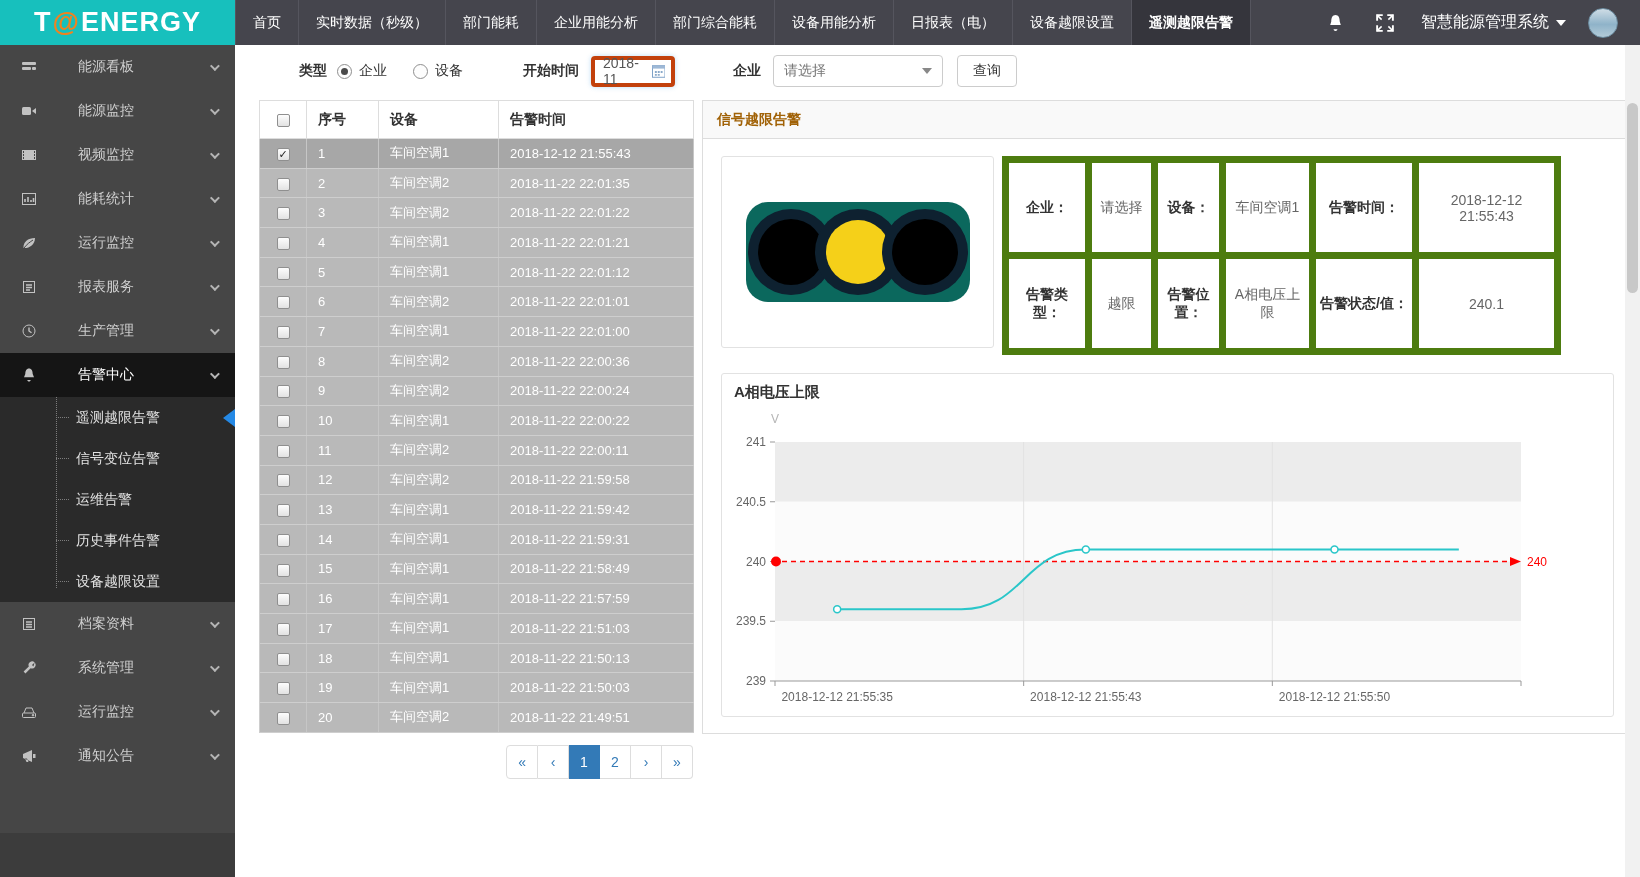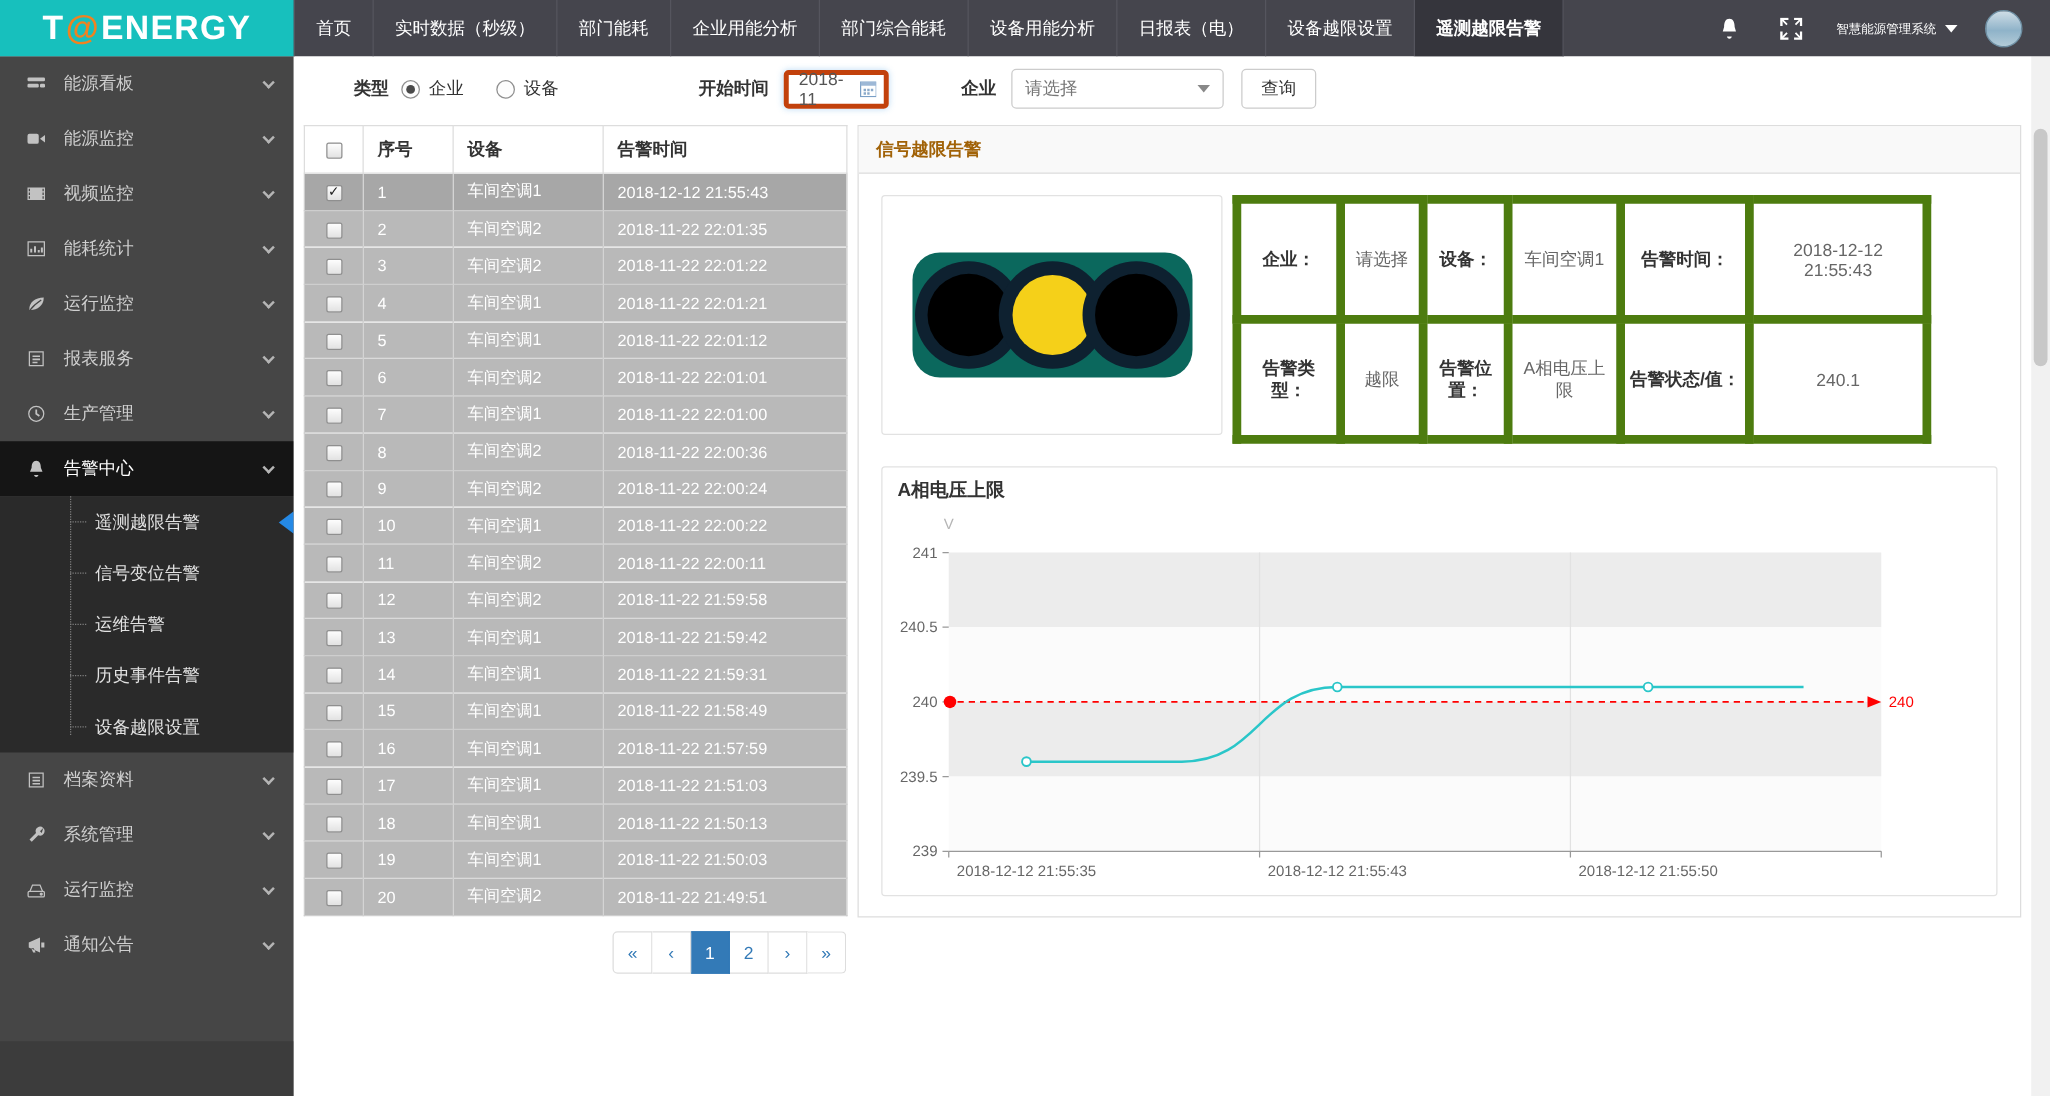--- a/index.html
+++ b/index.html
@@ -9,47 +9,47 @@
   
   .header { position:absolute; top:0; left:0; width:1640px; height:45px; background:#45454d; display:flex; align-items:stretch; z-index:10; }
   .logo { width:235px; background:#17c0bd; color:#fff; display:flex; align-items:center; justify-content:center; font-weight:bold; font-size:27px; letter-spacing:1px; font-style:normal; }
   .logo .at { color:#f08220; padding:0 1px; }
   .top-nav { display:flex; align-items:stretch; }
   .nav-item { display:flex; align-items:center; padding:0 17px; color:#fff; font-size:14px; border-right:1px solid #55555e; cursor:pointer; white-space:nowrap; }
   .nav-item:first-child { border-left:1px solid #55555e; }
   .nav-item.active { background:#35353c; font-weight:bold; }
   .header-right { margin-left:auto; display:flex; align-items:center; padding-right:22px; color:#fff; }
   .hicon { width:20px; height:20px; margin-left:30px; display:flex; align-items:center; justify-content:center; cursor:pointer; }
-  .sys-title { font-size:10px; margin-left:26px; display:flex; align-items:center; cursor:pointer; }
+  .sys-title { font-size:16px; margin-left:26px; display:flex; align-items:center; cursor:pointer; }
   .caret-down { width:0; height:0; border-left:5px solid transparent; border-right:5px solid transparent; border-top:6px solid #fff; margin-left:7px; }
   .avatar { width:30px; height:30px; border-radius:50%; margin-left:22px; background:linear-gradient(180deg,#cfdde6 0%,#8fb3c9 55%,#b3cbd8 100%); border:1px solid #6e8fa3; cursor:pointer; }
 
   
   .sidebar { position:absolute; top:45px; left:0; width:235px; height:832px; background:#464646; color:#cfcfcf; font-size:14px; overflow:hidden; }
-  .side-item { height:44px; display:flex; align-items:center; padding:0 18px 0 20px; cursor:pointer; }
+  .side-item { height:44px; display:flex; align-items:center; padding:0 18px 0 20px; cursor:pointer;gap:27px; }
   .side-item .icon { width:17px; height:17px; margin-right:14px; color:#c2c2c2; display:flex; align-items:center; justify-content:center; }
   .side-item .icon svg { width:16px; height:16px; }
   .side-item .chev { margin-left:auto; width:7px; height:7px; border-right:2px solid #b5b5b5; border-bottom:2px solid #b5b5b5; transform:rotate(45deg) translateY(-2px); }
   .side-item.active { background:#151515; color:#fff; }
   .submenu { background:#2a2a2a; position:relative; }
   .submenu::before { content:""; position:absolute; left:56px; top:0; bottom:14px; border-left:1px dotted #7d7d7d; }
   .sub-item { height:41px; display:flex; align-items:center; padding-left:76px; color:#e2e2e2; position:relative; cursor:pointer; }
   .sub-item::before { content:""; position:absolute; left:56px; top:20px; width:13px; border-top:1px dotted #7d7d7d; }
   .sub-item.active::after { content:""; position:absolute; right:0; top:12px; border-top:9px solid transparent; border-bottom:9px solid transparent; border-right:12px solid #2589e5; }
   .sidebar-footer { position:absolute; left:0; bottom:0; width:235px; height:44px; background:#3c3c3c; }
 
   
-  .content { position:absolute; left:235px; top:45px; width:1390px; height:832px; background:#fff; }
+  .content { position:absolute; left:251px; top:45px; width:1390px; height:832px; background:#fff; }
 
   
   .filter-bar { height:52px; display:flex; align-items:center; padding-left:48px; font-size:14px; color:#333; }
   .flabel { font-weight:bold; }
   .radio { width:15px; height:15px; border:1px solid #8f8f8f; border-radius:50%; background:#fdfdfd; display:inline-flex; align-items:center; justify-content:center; margin:0 7px 0 10px; cursor:pointer; }
   .radio.sel::after { content:""; width:7px; height:7px; border-radius:50%; background:#4a4a4a; }
-  .gap-time { margin-left:112px;text-align:right; }
+  .gap-time { margin-left:60px;text-align:right; }
   .date-input { width:84px; height:31px; border:4px solid #c2410c; border-radius:4px; box-shadow:0 0 5px rgba(102,175,233,.45); display:flex; align-items:center; justify-content:space-between; padding:0 6px 0 8px; color:#555; margin-left:12px; cursor:text; }
   .gap-ent { margin-left:58px; }
   .select { width:170px; height:32px; border:1px solid #ccc; border-radius:4px; display:flex; align-items:center; padding:0 10px; color:#777; margin-left:12px; position:relative; cursor:pointer; background:#fff; }
   .select .sel-caret { position:absolute; right:10px; width:0; height:0; border-left:5px solid transparent; border-right:5px solid transparent; border-top:6px solid #888; }
   .btn-query { height:32px; padding:0 15px; margin-left:14px; border:1px solid #ccc; border-radius:4px; background:#fff; color:#333; font-size:14px; cursor:pointer; }
 
   
   .table-wrap { position:absolute; left:8px; top:55px; width:434px; }
   table.alarm { width:434px; border-collapse:collapse; table-layout:fixed; }
   table.alarm col.c0{width:47px} table.alarm col.c1{width:72px} table.alarm col.c2{width:120px} table.alarm col.c3{width:195px}

